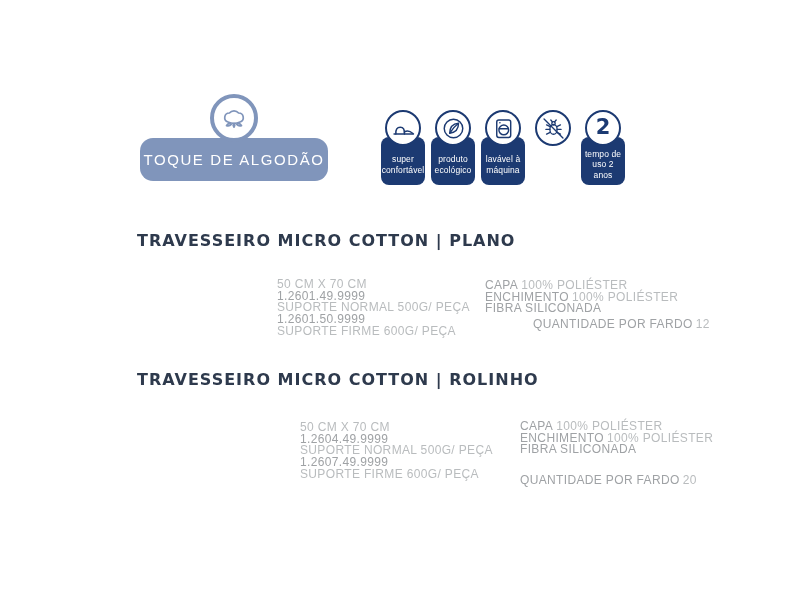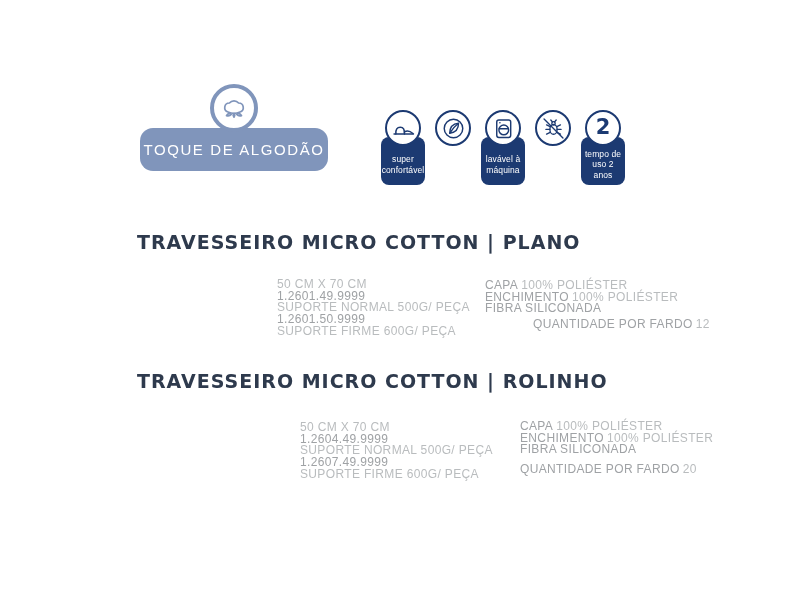--- a/index.html
+++ b/index.html
@@ -2,21 +2,21 @@
 <html><head>
 <meta charset="utf-8">
 <style>
   html,body { margin:0; padding:0; background:#fff; }
   .canvas {
     position:relative; width:810px; height:590px; background:#ffffff;
     font-family:"Liberation Sans", sans-serif; overflow:hidden;
   }
 
   
-  .cotton-badge { position:absolute; left:140px; top:84px; width:188px; }
+  .cotton-badge { position:absolute; left:140px; top:94px; width:188px; }
   .cotton-circle {
     width:48px; height:48px; box-sizing:border-box; margin:0 auto;
     background:#fff; border:4px solid #8095bb; border-radius:50%;
     position:relative; z-index:2; display:flex; align-items:center; justify-content:center;
     color:#8095bb;
   }
   .cotton-rect {
     margin-top:-4px; height:43px; background:#8095bb; border-radius:13px;
     display:flex; align-items:center; justify-content:center;
     color:#fff; font-size:15px; letter-spacing:1.6px; font-weight:400;
@@ -34,30 +34,30 @@
     width:44px; box-sizing:border-box; margin-top:-9px; height:48px; background:#1c3a72;
     border-radius:8px; padding:10px 1px 3px; display:flex; align-items:center; justify-content:center;
     text-align:center; color:#fff; font-size:8.5px; line-height:1.18; white-space:pre-line;
     letter-spacing:0.1px;
   }
   .big-num { font-family:"DejaVu Sans", sans-serif; font-weight:bold; font-size:21px; color:#1c3a72; line-height:1; margin-top:-1px; }
 
   
   .title {
     position:absolute; margin:0; color:#2e3a4d; font-family:"DejaVu Sans", sans-serif;
-    font-size:19px; font-weight:bold; letter-spacing:1px; white-space:nowrap;
+    font-size:16px; font-weight:bold; letter-spacing:1px; white-space:nowrap;
   }
   .t1 { left:137px; top:231px; }
   .t2 { left:137px; top:370px; }
   .col { position:absolute; color:#b9bcbe; font-size:12px; letter-spacing:0.35px; white-space:nowrap; }
   .row { line-height:11.7px; }
   .b { font-weight:normal; color:#9fa2a5; }
   .v { margin-left:3px; }
   .gap4 { margin-top:4px;margin-left:48px; }
-  .gap8 { margin-top:8px; }
+  .gap8 { margin-top:19px; }
   .s1l { left:277px; top:279px; }
   .s1r { left:485px; top:280px; }
   .s2l { left:300px; top:422px; }
   .s2r { left:520px; top:421px; }
 
   svg { display:block; }
 </style>
 </head>
 <body>
 
@@ -91,20 +91,22 @@
     </div>
 
     <div class="feature">
       <div class="f-circle">
         <svg width="27" height="27" viewBox="0 0 30 30" fill="none" stroke="currentColor" stroke-width="1.6" stroke-linecap="round" stroke-linejoin="round">
           <circle cx="15" cy="15" r="10.3"></circle>
           <path d="M10.8 20.2 C10.8 13 14.5 9.6 20.6 9 C20.6 16.2 16.8 19.7 10.8 20.2 Z"></path>
           <path d="M10.8 20.2 C13.2 16.2 16.4 12.4 20.2 9.4"></path>
         </svg>
       </div>
+      <div class="f-rect">produto
+ecológico</div>
     </div>
 
     <div class="feature">
       <div class="f-circle">
         <svg width="27" height="27" viewBox="0 0 30 30" fill="none" stroke="currentColor" stroke-width="1.6" stroke-linecap="round" stroke-linejoin="round">
           <rect x="7.5" y="5.5" width="15.5" height="19.5" rx="2.4"></rect>
           <circle cx="11" cy="8.6" r="0.9" fill="currentColor" stroke="none"></circle>
           <circle cx="15.3" cy="16.6" r="5.4"></circle>
           <path d="M10.2 15.2 h10.2"></path>
         </svg>

